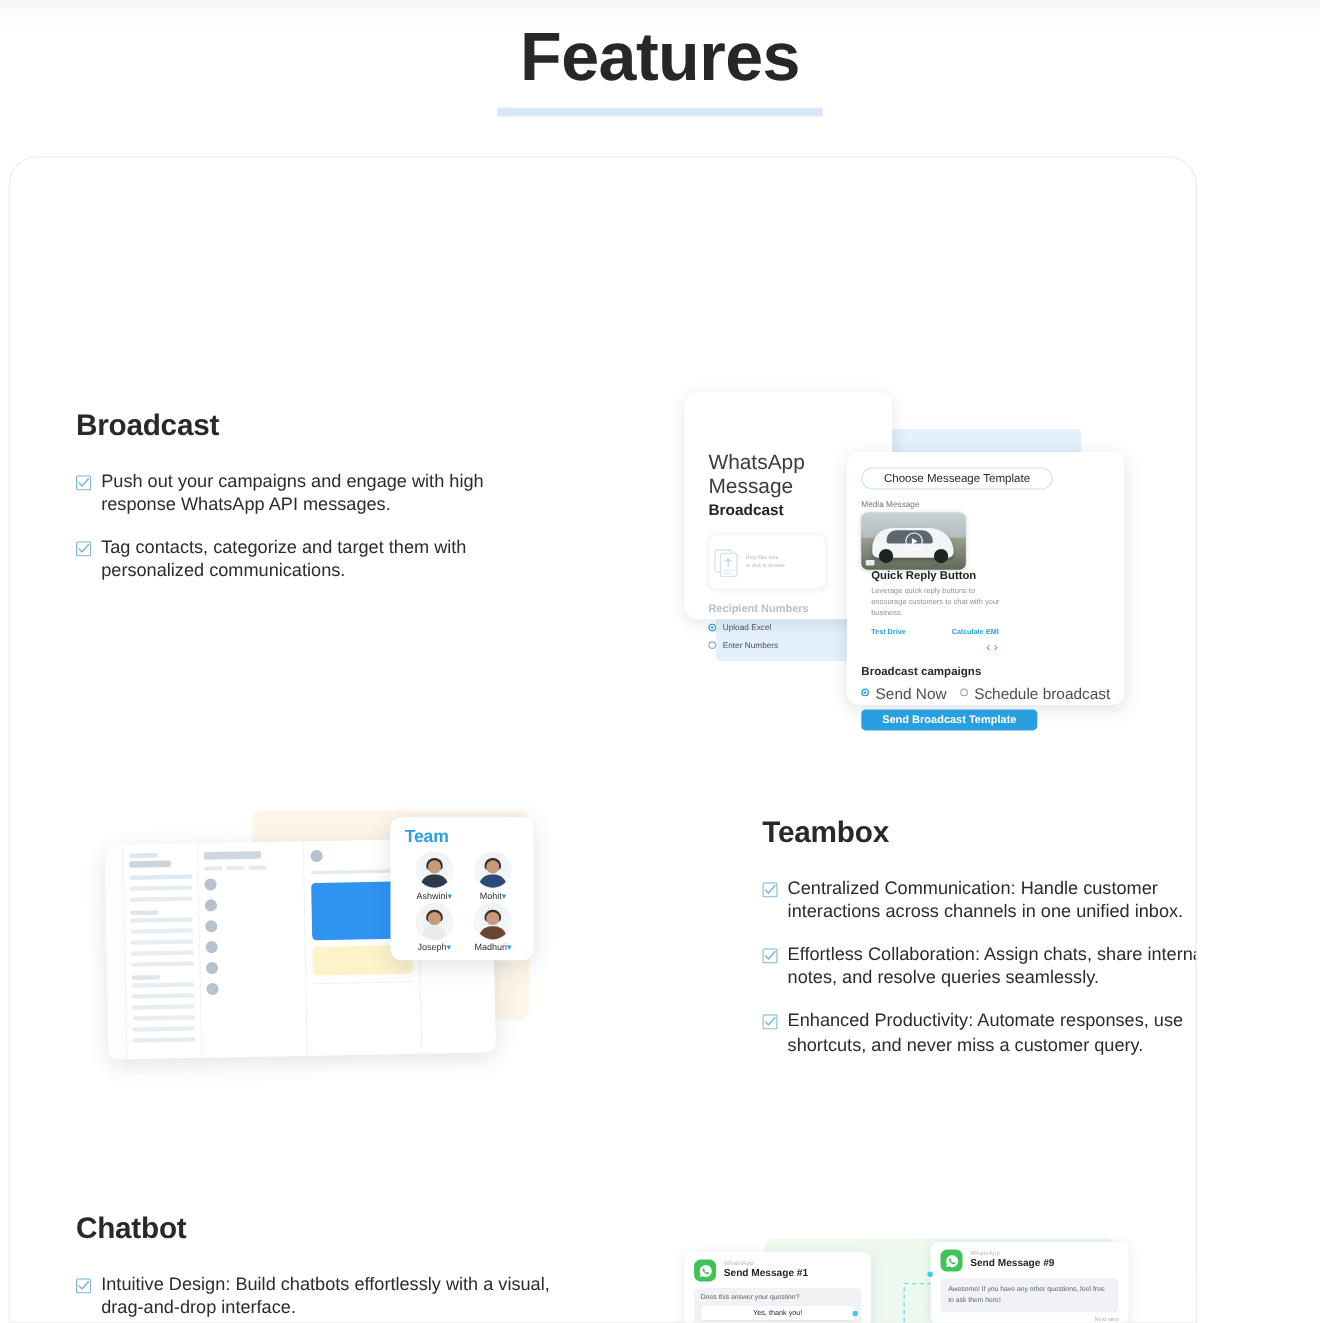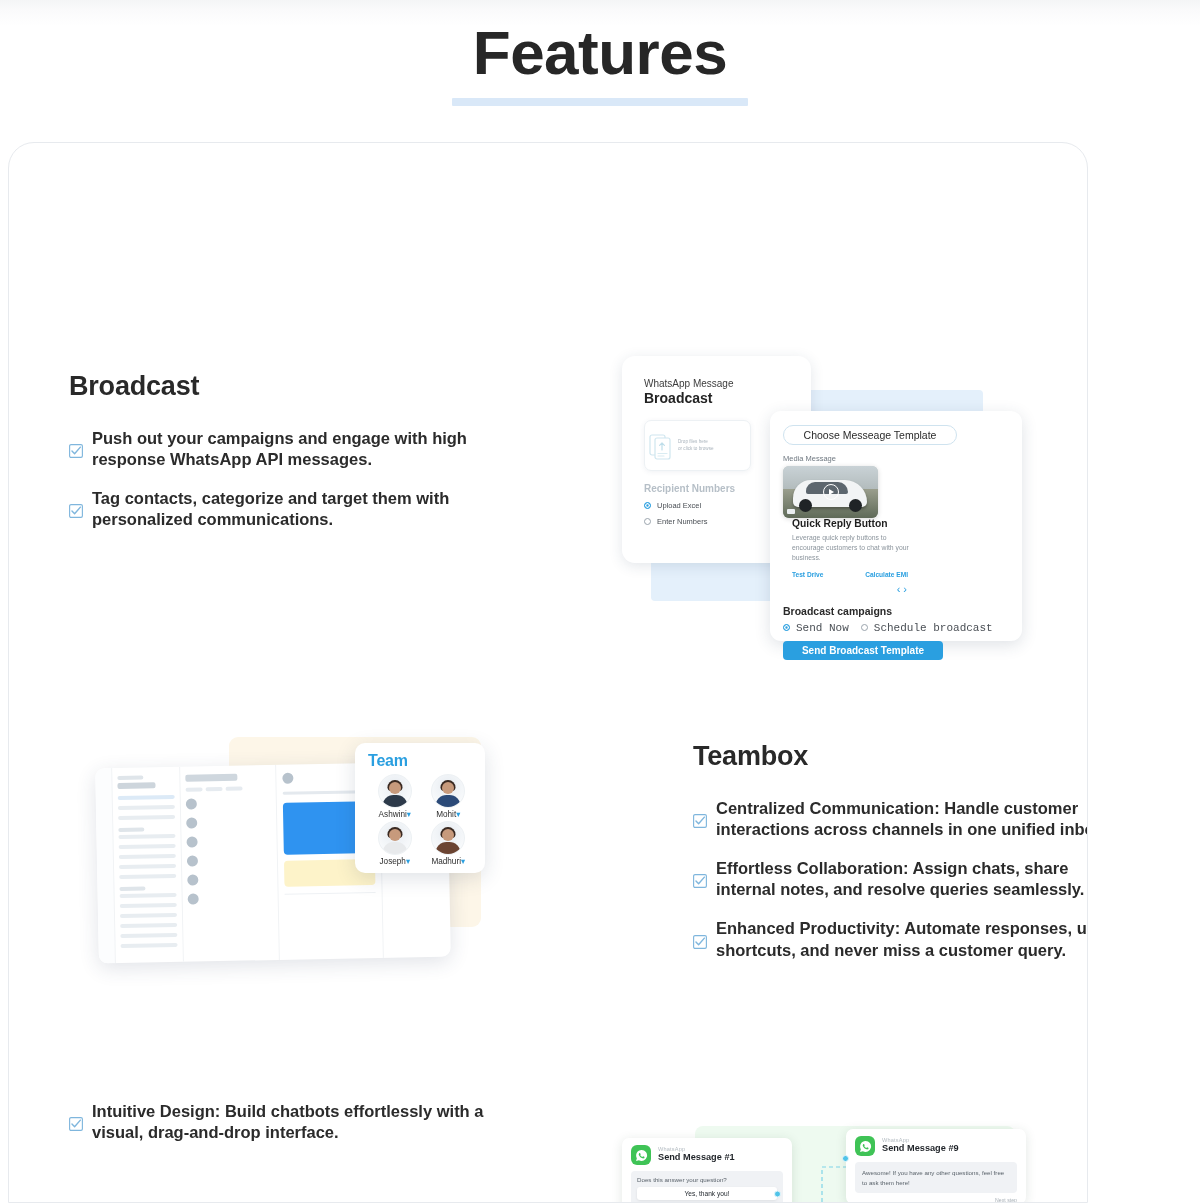--- a/index.html
+++ b/index.html
@@ -63,23 +63,22 @@
   .feature-heading {
     font-size: 27px;
     font-weight: 700;
     color: #292929;
     letter-spacing: -0.2px;
     margin-bottom: 26px;
   }
   .bullet-list { list-style: none; }
   .bullet {
     display: flex;
-    align-items: center;
+    align-items: flex-start;
     margin-bottom: 18px;
-    font-weight: bold;
   }
   .bullet:last-child { margin-bottom: 0; }
   .check-icon {
     flex: 0 0 auto;
     width: 14px;
     height: 14px;
     margin-right: 9px;
     margin-top: 4px;
     color: #7fb6dd;
   }
@@ -108,21 +107,21 @@
   }
   .bc-leftcard {
     position: absolute;
     left: 0; top: 0;
     width: 189px; height: 207px;
     background: #ffffff;
     border-radius: 13px;
     box-shadow: 0 3px 14px rgba(40,60,90,.13);
     padding: 22px 17px 0 22px;
   }
-  .bc-title-line1 { font-size: 10px; color: #3c3c3c; line-height: 1.18; }
+  .bc-title-line1 { font-size: 19px; color: #3c3c3c; line-height: 1.18; margin-top: 32px; }
   .bc-title-line2 { font-size: 14px; font-weight: 700; color: #232323; line-height: 1.18; }
   .bc-drop {
     margin-top: 14px;
     width: 107px; height: 51px;
     border: 1px solid #edf1f4;
     border-radius: 7px;
     box-shadow: 0 1px 5px rgba(60,80,110,.08);
     display: flex; align-items: center;
     padding-left: 4px;
   }
@@ -194,21 +193,21 @@
 
   .bc-qr-col { margin-left: 9px; width: 118px; }
   .bc-qr-title { font-size: 10.3px; font-weight: 700; color: #1f1f1f; }
   .bc-qr-body { font-size: 6.8px; color: #8b949c; line-height: 1.5; margin-top: 4px; }
   .bc-qr-btns { display: flex; justify-content: space-between; margin-top: 7px; padding-right: 2px; }
   .bc-qr-btn { font-size: 6.6px; font-weight: 700; color: #2a9fe0; }
   .bc-arrows { text-align: right; margin-top: 5px; font-size: 11px; color: #2a9fe0; letter-spacing: 3px; }
 
   .bc-sched-label { margin-top: 10px; font-size: 10.5px; font-weight: 700; color: #2a2a2a; }
   .bc-sched-row { display: flex; align-items: center; margin-top: 5px; }
-  .bc-sched-row .bc-radio-label { font-size: 11px; font-family: Liberation Mono, monospace; }
+  .bc-sched-row .bc-radio-label { font-size: 14px; }
   .bc-sched-gap { width: 12px; }
   .bc-sendbtn {
     margin-top: 7px;
     width: 160px; height: 19px;
     background: #2a9fe0;
     border-radius: 4px;
     color: #ffffff;
     font-size: 10px; font-weight: 700;
     display: flex; align-items: center; justify-content: center;
   }
@@ -618,20 +617,21 @@
                 <rect x="0.7" y="0.7" width="14.6" height="14.6" rx="1.6" stroke="currentColor" stroke-width="1.3"></rect>
                 <path d="M3.4 8.1l3 3.1L13 3.6" stroke="currentColor" stroke-width="1.6" stroke-linecap="round" stroke-linejoin="round"></path>
               </svg>
           </span>
           <span class="bullet-text">Enhanced Productivity: Automate responses, use shortcuts, and never miss a customer query.</span>
         </li>
       </ul>
     </div>
 
     <div class="feature-text" id="chatbot-text">
+      <div class="feature-heading">Chatbot</div>
       <ul class="bullet-list">
         <li class="bullet">
           <span class="check-icon">
             <svg viewBox="0 0 16 16" fill="none">
                 <rect x="0.7" y="0.7" width="14.6" height="14.6" rx="1.6" stroke="currentColor" stroke-width="1.3"></rect>
                 <path d="M3.4 8.1l3 3.1L13 3.6" stroke="currentColor" stroke-width="1.6" stroke-linecap="round" stroke-linejoin="round"></path>
               </svg>
           </span>
           <span class="bullet-text">Intuitive Design: Build chatbots effortlessly with a visual, drag-and-drop interface.</span>
         </li>

